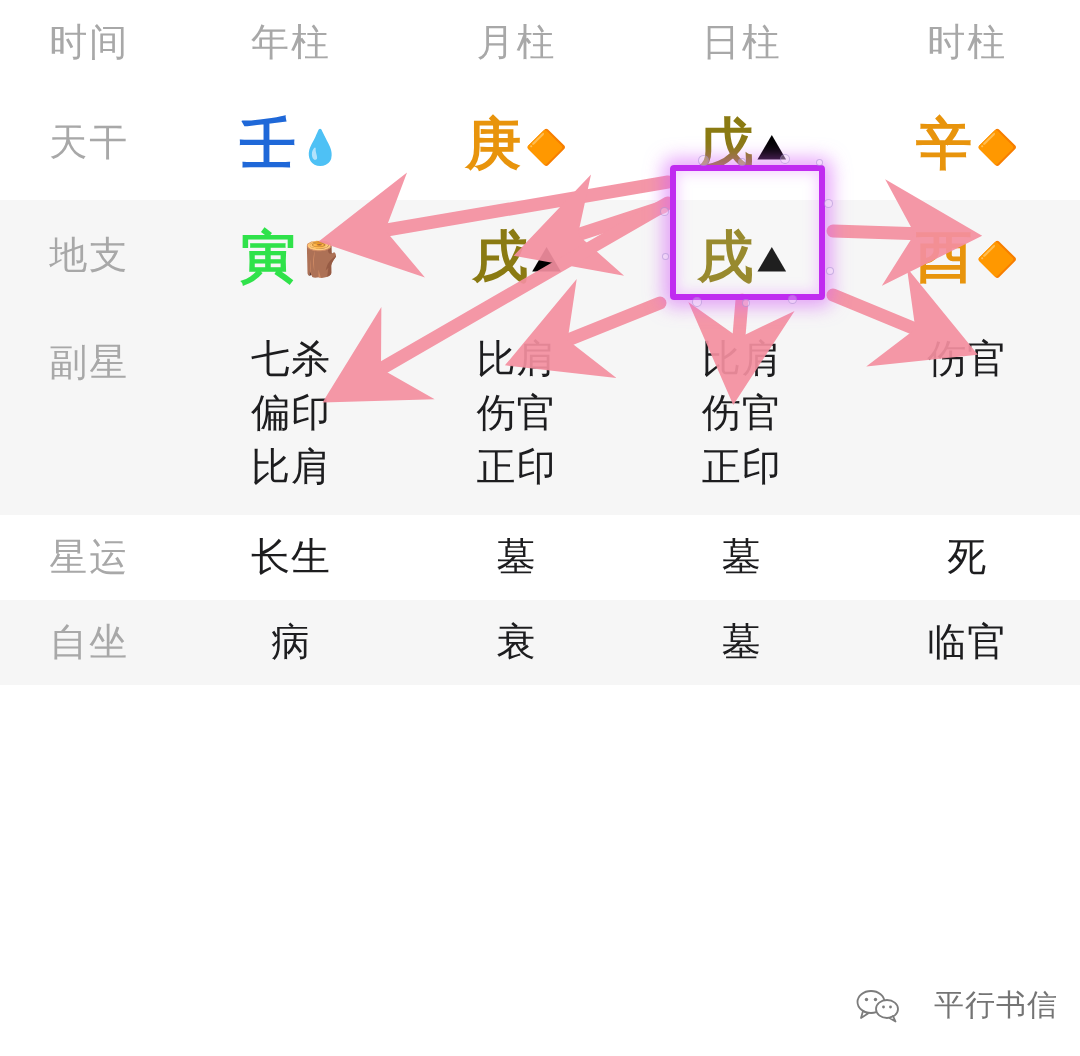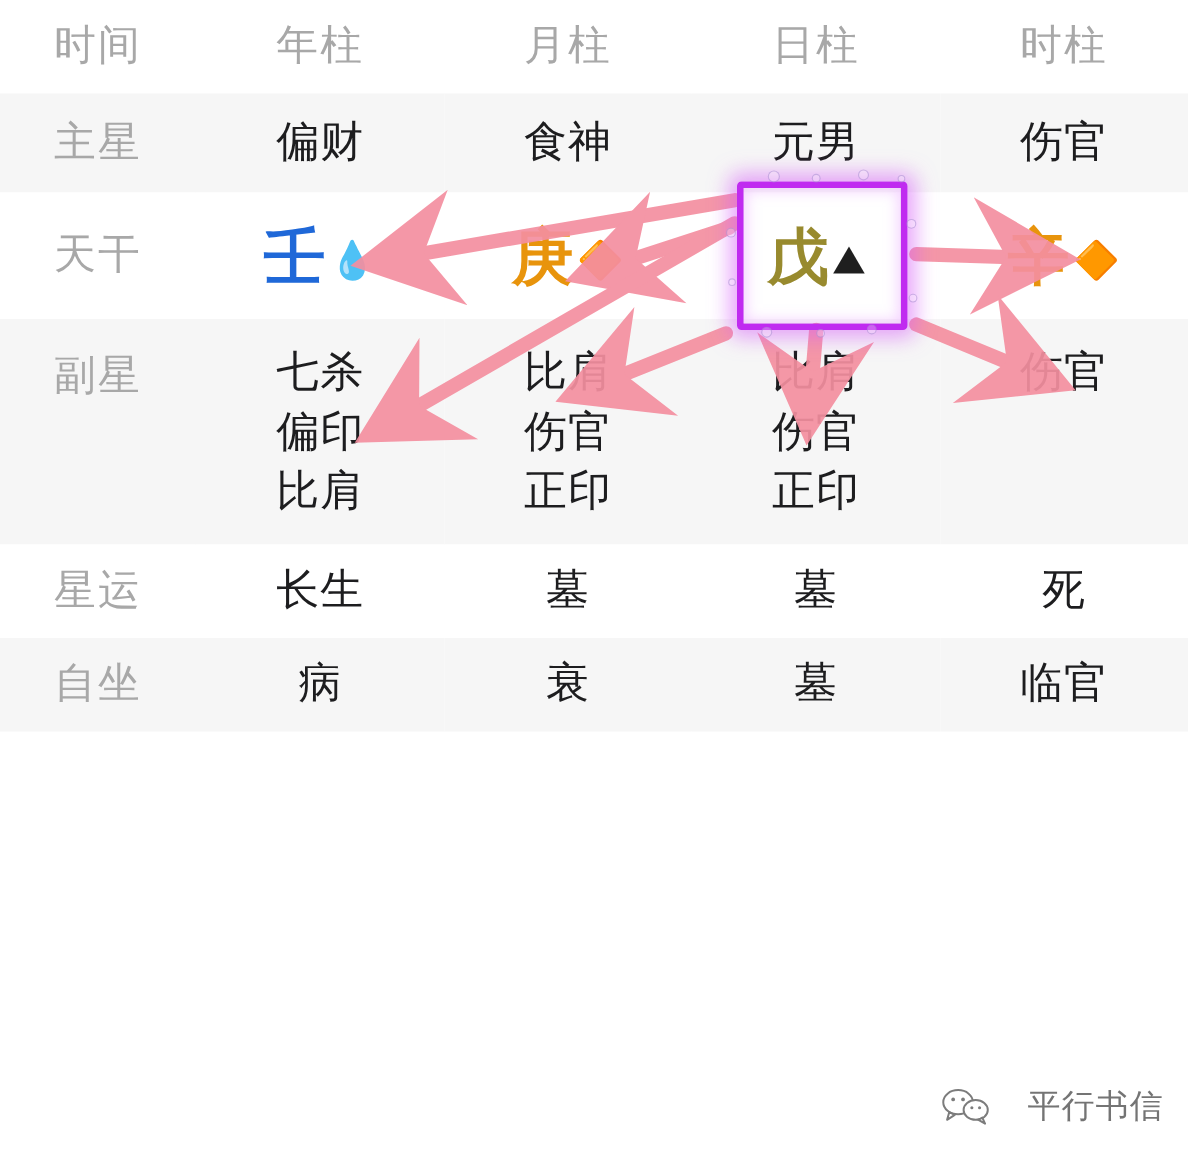--- a/index.html
+++ b/index.html
@@ -139,44 +139,52 @@
     <tbody>
 
       <tr class="row-white h-head">
         <td class="rowlabel">时间</td>
         <td class="rowlabel">年柱</td>
         <td class="rowlabel">月柱</td>
         <td class="rowlabel">日柱</td>
         <td class="rowlabel">时柱</td>
       </tr>
 
-      <tr class="row-gray h-main">
-        <td class="rowlabel">主星</td>
-        <td class="plaintext">偏财</td>
-        <td class="plaintext">食神</td>
-        <td class="plaintext">元男</td>
-        <td class="plaintext">伤官</td>
-      </tr>
 
       <tr class="row-white h-stem">
         <td class="rowlabel">天干</td>
         <td class="glyph-cell">
           <span class="gl" style="color: rgb(31, 104, 216);">壬</span><span class="em">💧</span>
         </td>
         <td class="glyph-cell">
           <span class="gl" style="color: rgb(232, 148, 12);">庚</span><span class="em">🔶</span>
         </td>
         <td class="glyph-cell">
           <span class="gl" style="color: rgb(138, 122, 18);">戊</span><span class="em">⛰</span>
         </td>
         <td class="glyph-cell">
           <span class="gl" style="color: rgb(232, 148, 12);">辛</span><span class="em">🔶</span>
         </td>
       </tr>
 
+      <tr class="row-gray h-branch">
+        <td class="rowlabel">地支</td>
+        <td class="glyph-cell">
+          <span class="gl" style="color: rgb(47, 226, 74);">寅</span><span class="em">🪵</span>
+        </td>
+        <td class="glyph-cell">
+          <span class="gl" style="color: rgb(138, 122, 18);">戌</span><span class="em">⛰</span>
+        </td>
+        <td class="glyph-cell">
+          <span class="gl" style="color: rgb(138, 122, 18);">戌</span><span class="em">⛰</span>
+        </td>
+        <td class="glyph-cell">
+          <span class="gl" style="color: rgb(232, 148, 12);">酉</span><span class="em">🔶</span>
+        </td>
+      </tr>
 
 
       <tr class="row-gray h-sub">
         <td class="rowlabel" style="vertical-align:top;padding-top:30px;">副星</td>
         <td class="plaintext" style="vertical-align:top;padding-top:22px;font-family:Liberation Serif, serif;">
           <span class="stack-line">七杀</span>
           <span class="stack-line">偏印</span>
           <span class="stack-line">比肩</span>
         </td>
         <td class="plaintext" style="vertical-align:top;padding-top:22px;">

